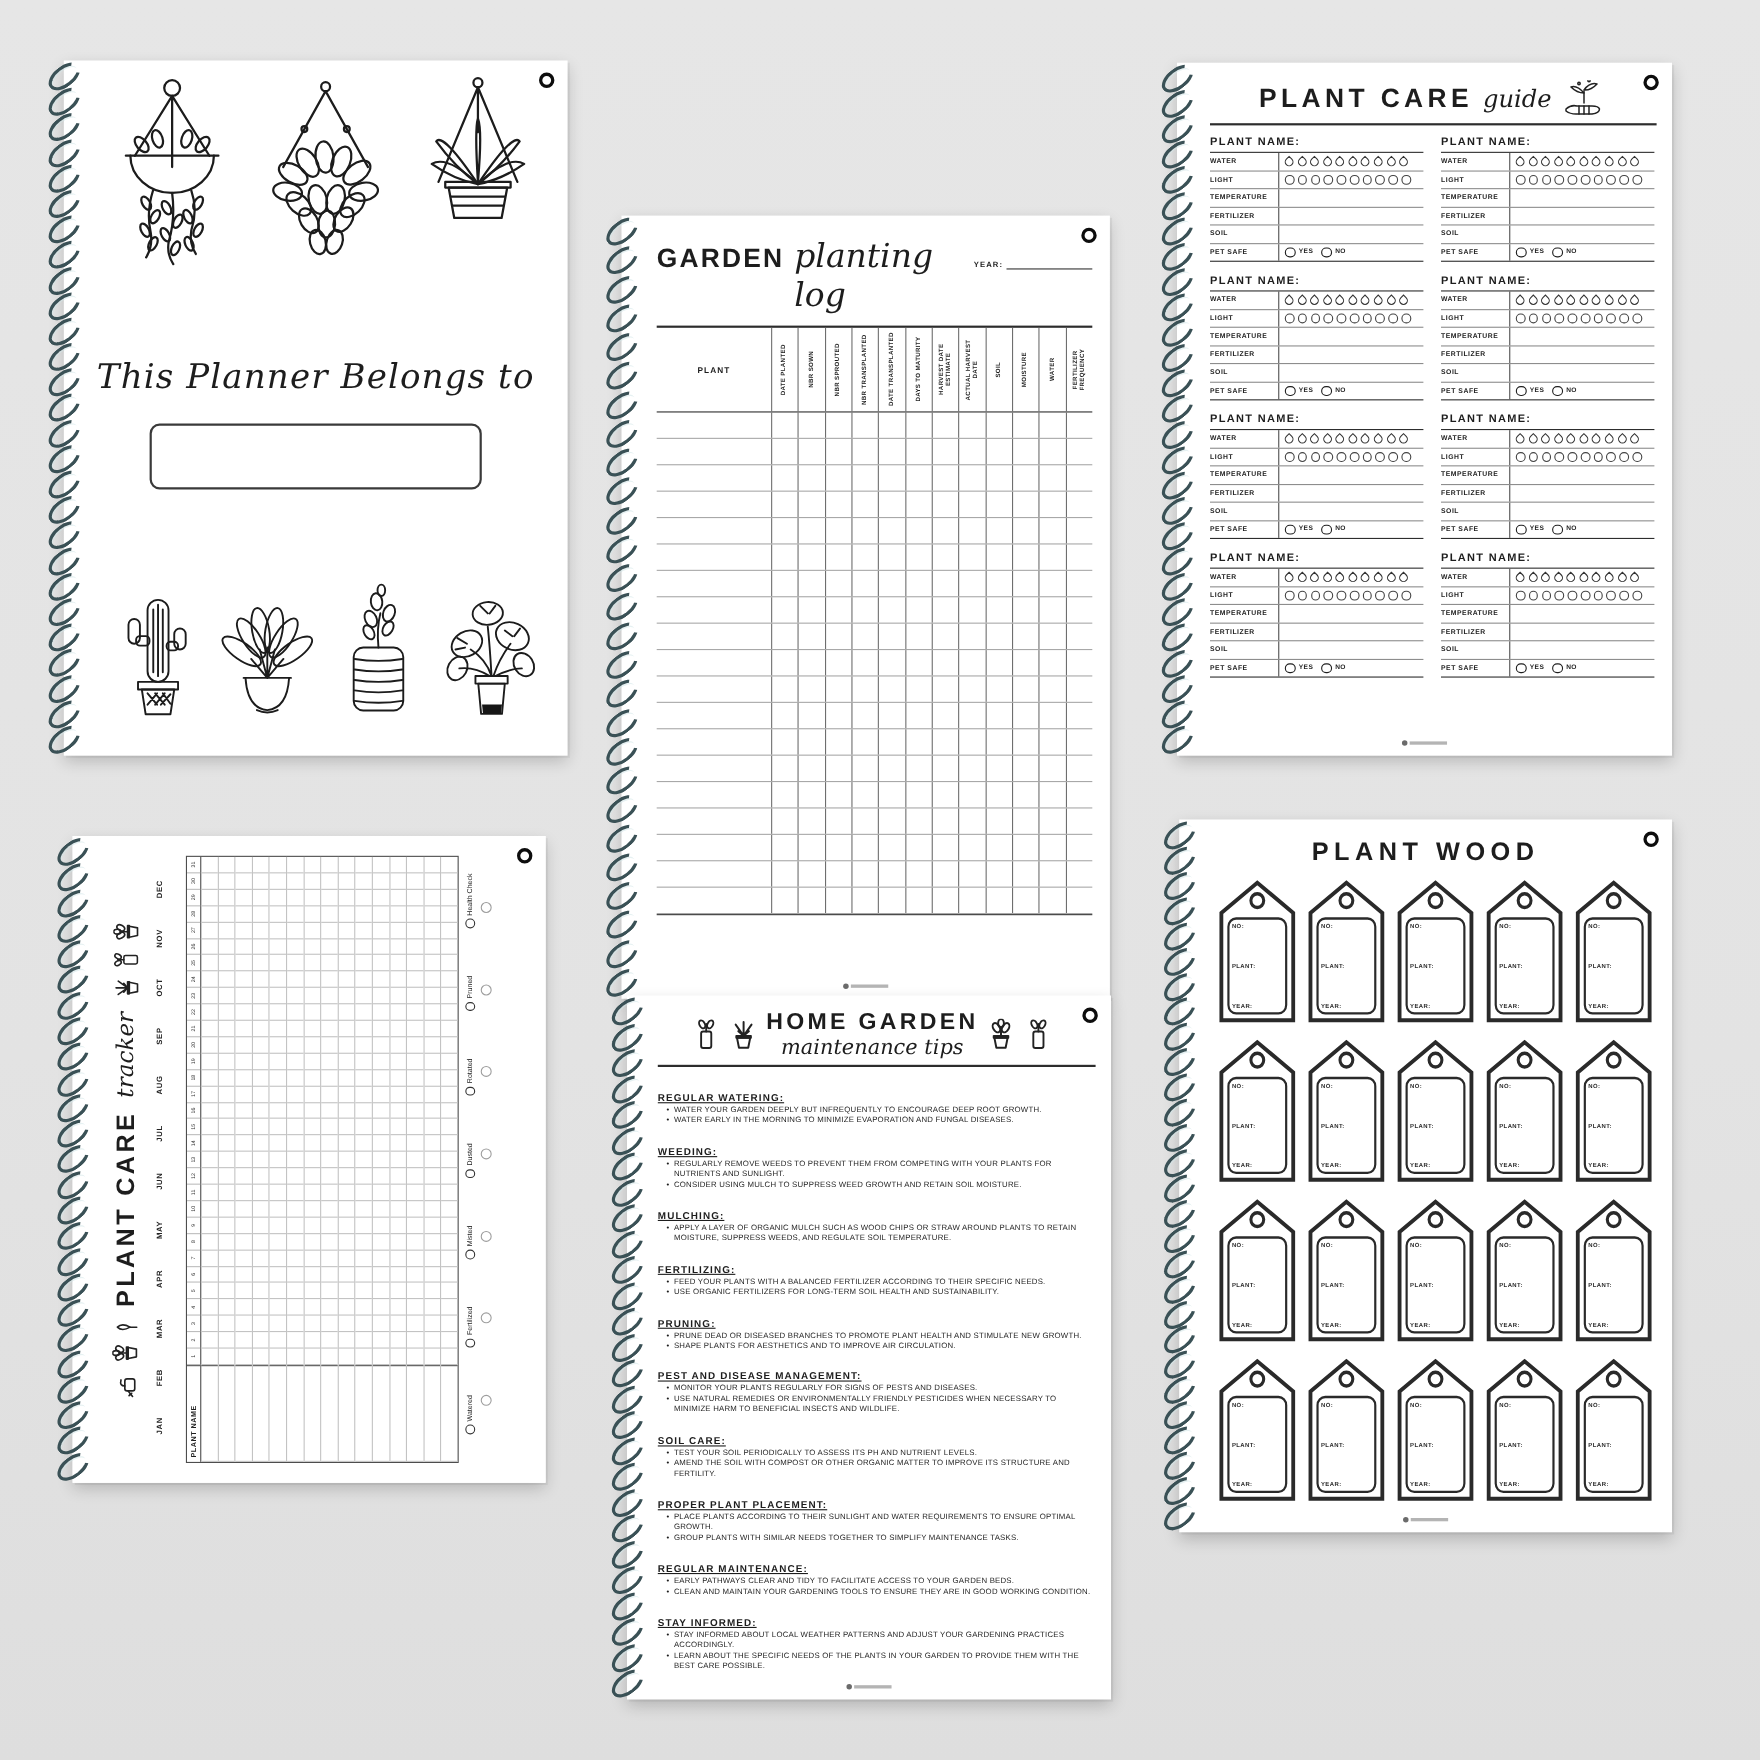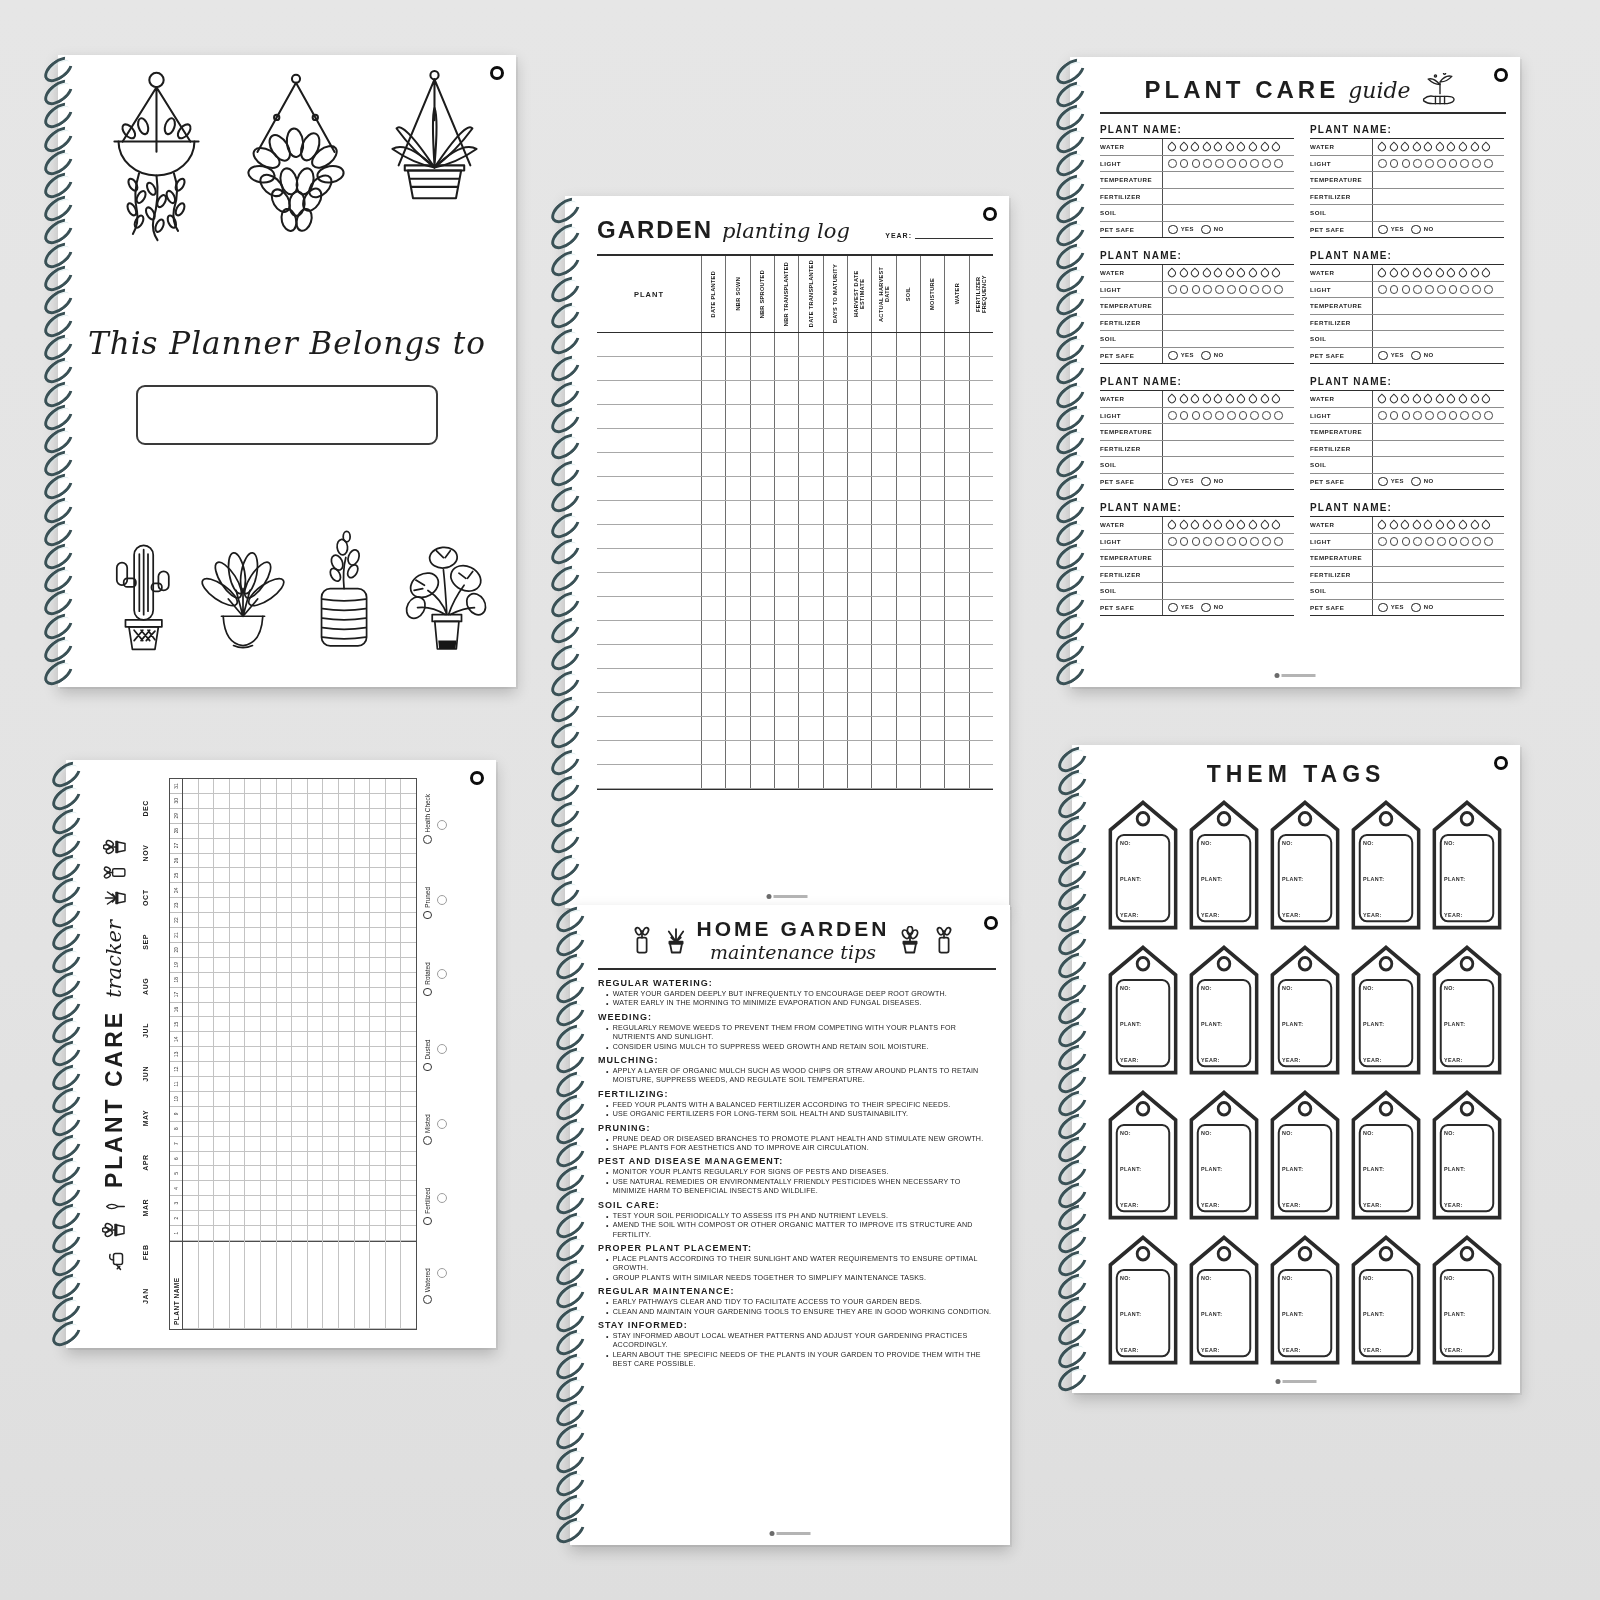--- a/index.html
+++ b/index.html
@@ -26,21 +26,21 @@
   .cover-hang{display:flex;justify-content:space-between;align-items:flex-start;
               padding:12px 22px 0 40px;height:196px;}
   .cover-title{text-align:center;font-size:31px;margin-top:62px;letter-spacing:1px;}
   .cover-box{width:298px;height:56px;border:2px solid #3a3a3a;border-radius:9px;margin:24px auto 0;}
   .cover-pots{position:absolute;bottom:12px;left:38px;right:14px;display:flex;
               justify-content:space-between;align-items:flex-end;}
 
   
   .log-head-row{display:flex;align-items:baseline;gap:9px;padding:20px 16px 0 32px;}
   .log-title{font-size:24px;letter-spacing:2px;}
-  .log-sub{font-size:21px;}
+  .log-sub{font-size:30px;}
   .log-year{margin-left:auto;display:flex;align-items:flex-end;gap:3px;}
   .log-year-label{font-size:7px;font-weight:bold;letter-spacing:1px;}
   .log-year-line{width:78px;border-bottom:1px solid #333;height:10px;}
   .log-table{margin:10px 16px 0 32px;border-top:2px solid #2d2d2d;border-bottom:1.6px solid #2d2d2d;}
   .log-row{display:grid;grid-template-columns:104px repeat(12,1fr);border-bottom:1px solid #a8a8a8;height:23px;}
   .log-row.log-head{height:76px;border-bottom:1.6px solid #2d2d2d;}
   .log-cell{border-left:1px solid #6e6e6e;}
   .log-cell:first-child{border-left:none;}
   .log-plant-h{display:flex;align-items:center;justify-content:center;
                font-size:7.5px;font-weight:bold;letter-spacing:1px;}
@@ -95,21 +95,21 @@
   .trk-holes{display:flex;justify-content:space-between;padding:5px 60px 0 70px;}
   .hole{width:8px;height:8px;border:1.7px solid #9e9e9e;border-radius:50%;}
 
   
   .tips-head{display:flex;align-items:center;justify-content:center;gap:9px;padding:12px 20px 0 26px;}
   .tips-tblock{text-align:center;}
   .tips-title{font-size:21px;letter-spacing:3px;}
   .tips-sub{font-size:19px;}
   .tips-rule{height:2px;background:#2d2d2d;margin:5px 14px 0 28px;}
   .tips-body{padding:5px 16px 0 28px;}
-  .tip-h{font-size:9px;font-weight:bold;letter-spacing:1px;margin:3px 0 2px;}
+  .tip-h{font-size:9px;font-weight:bold;letter-spacing:1px;margin:18px 0 2px;text-decoration:underline;}
   .tip-li{font-size:7.1px;line-height:9.4px;letter-spacing:.2px;display:flex;gap:4px;margin-left:8px;}
   .tip-li::before{content:"•";font-size:7px;line-height:9.4px;}
 
   
   .tags-title{text-align:center;font-size:23px;letter-spacing:5px;padding-top:16px;}
   .tags-grid{display:grid;grid-template-columns:repeat(5,1fr);column-gap:11px;row-gap:15px;
              padding:12px 18px 0 36px;}
   .tag{position:relative;height:130px;}
   .tag svg{position:absolute;inset:0;width:100%;height:100%;}
   .tag-fields{position:absolute;left:17%;top:31%;width:66%;height:60%;
@@ -1984,21 +1984,21 @@
         <span class="coil"></span>
         <span class="coil"></span>
         <span class="coil"></span>
         <span class="coil"></span>
         <span class="coil"></span>
         <span class="coil"></span>
         <span class="coil"></span>
         <span class="coil"></span>
       </div>
     <div class="cring"></div>
-    <div class="caps tags-title">THEM TAGS</div>
+    <div class="caps tags-title">PLANT WOOD</div>
     <div class="tags-grid">
         <div class="tag">
           <svg viewBox="0 0 60 104" preserveAspectRatio="none">
             <path d="M30 2 L58 24 V102 H2 V24 Z" fill="#fff" stroke="#2a2a2a" stroke-width="3"></path>
             <circle cx="30" cy="15" r="5" fill="#fff" stroke="#2a2a2a" stroke-width="2.4"></circle>
             <rect x="7.5" y="28" width="45" height="69" rx="6" fill="none" stroke="#2a2a2a" stroke-width="1.7"></rect>
           </svg>
           <div class="tag-fields">
             <div class="tag-field">NO:</div>
             <div class="tag-field">PLANT:</div>

